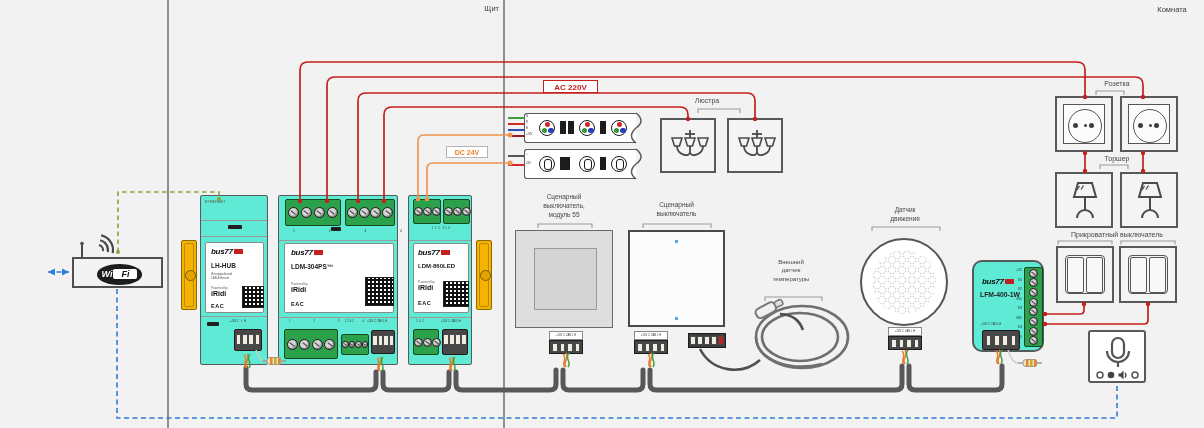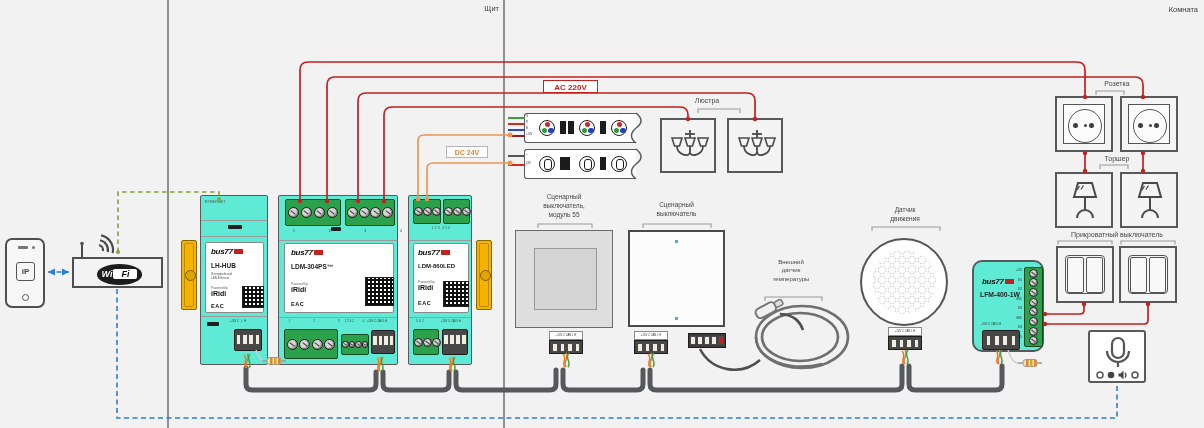--- a/index.html
+++ b/index.html
@@ -67,28 +67,22 @@
   .twi-g{stroke:#3f9e42;stroke-width:1.5;fill:none;}
 </style>
 </head>
 <body>
 
 <div class="stage">
 
   <div class="vdiv" style="left:167px"></div>
   <div class="vdiv" style="left:503px"></div>
   <div class="lbl zone" style="left:455px;top:4px;width:44px;text-align:right">Щит</div>
-  <div class="lbl zone" style="left:1146px;top:5px;width:52px;text-align:right">Комната</div>
-
-  <div class="box" style="left:5px;top:238px;width:40px;height:70px;border-radius:7px;border-color:#4f4f4f;background:#f7f7f7">
-    <div class="abs" style="left:11px;top:6px;width:10px;height:2.5px;background:#777;border-radius:1px"></div>
-    <div class="abs" style="left:25px;top:6px;width:3px;height:3px;background:#777;border-radius:50%"></div>
-    <div class="abs" style="left:9px;top:22px;width:17px;height:17px;border:1.5px solid #555;border-radius:3px;font-weight:bold;font-size:8px;color:#444;display:flex;align-items:center;justify-content:center">iP</div>
-    <div class="abs" style="left:15px;top:54px;width:7px;height:7px;border:1.5px solid #555;border-radius:50%;box-sizing:border-box"></div>
-  </div>
+  <div class="lbl zone" style="left:1146px;top:5px;width:52px;">Комната</div>
+
 
   <div class="box" style="left:72px;top:257px;width:91px;height:31px;border-color:#4f4f4f;background:#f3f3f3">
     <div class="abs" style="left:23px;top:4.5px;width:45px;height:21px;background:#1d1d1d;border-radius:50%/48%;display:flex;align-items:center;justify-content:center;gap:1px">
       <span style="color:#fff;font-weight:bold;font-style:italic;font-size:9px">Wi</span>
       <span style="background:#fff;color:#111;font-weight:bold;font-style:italic;font-size:9px;border-radius:2px;padding:0 8px">Fi</span>
     </div>
   </div>
 
   <div class="clip" style="left:181px;top:240px;width:16px;height:70px">
       <div class="inner"></div>

